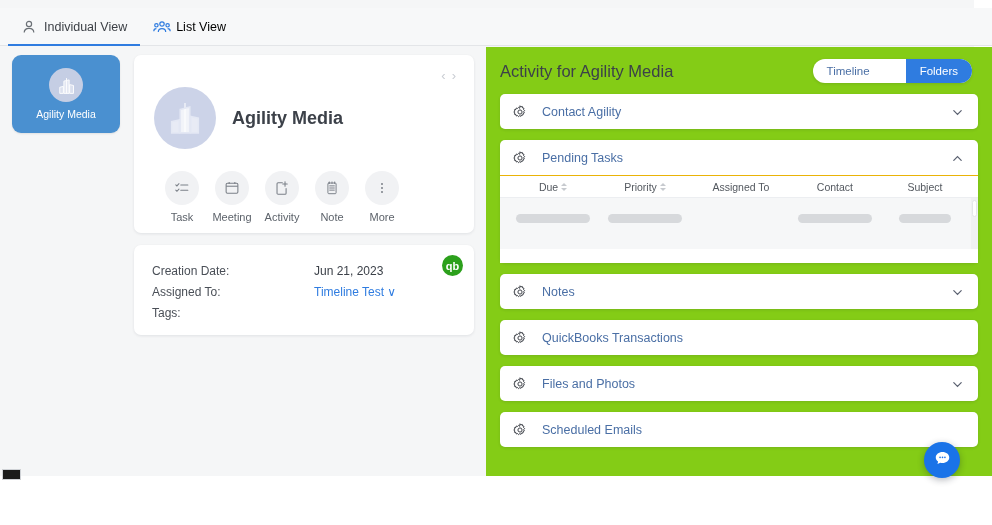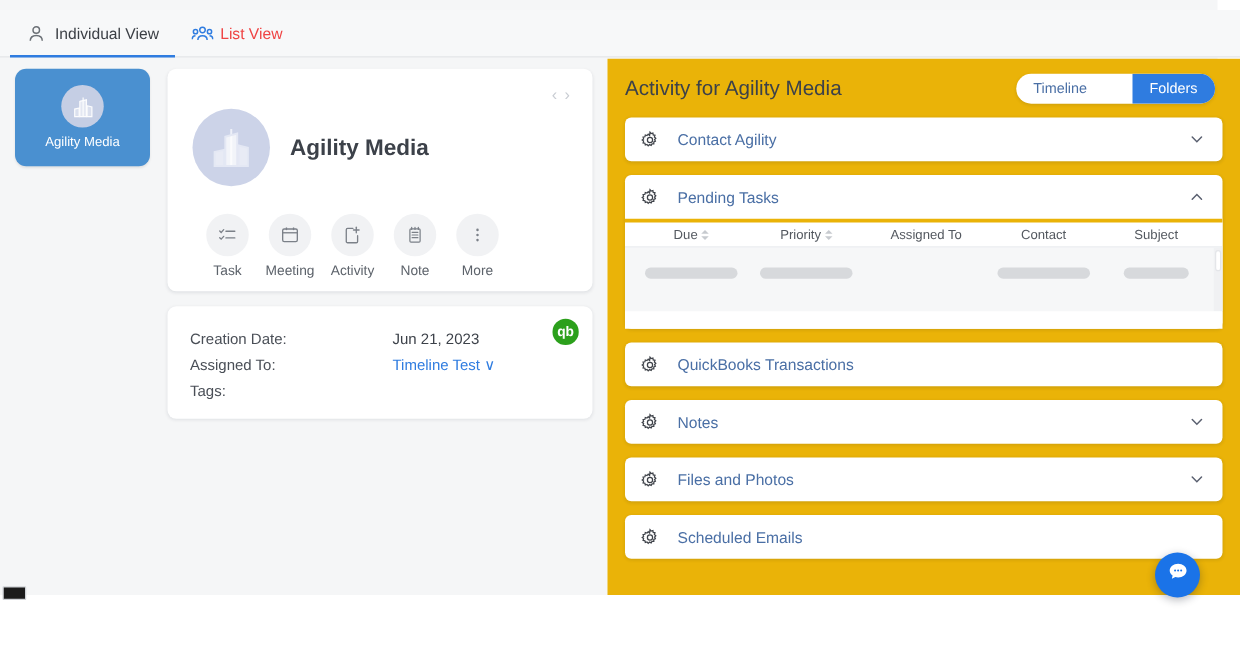--- a/index.html
+++ b/index.html
@@ -43,21 +43,21 @@
     position: relative;
   }
   .tab.active { color: #3b3f45; }
   .tab.active::after {
     content: "";
     position: absolute;
     left: 0; right: 0; bottom: -1px;
     height: 2.5px;
     background: #2f7ce0;
   }
-  .tab.blue { color: #ef4444; }
+  .tab.blue { color: #000000; }
   .tab-icon { display: block; width: 16px; height: 16px; }
 
   
   .sidebar {
     position: absolute;
     top: 55px; left: 12px;
     width: 108px;
   }
   .sidebar-card {
     width: 108px; height: 78px;
@@ -147,21 +147,21 @@
     color: #fff; font-size: 11px; font-weight: bold;
     font-family: "Liberation Sans", sans-serif;
     cursor: pointer;
   }
 
   
   .right {
     position: absolute;
     top: 47px; left: 486px;
     width: 506px; height: 478px;
-    background: #eab308;
+    background: #84cc16;
     overflow: hidden;
   }
   .right-head {
     display: flex; align-items: center; justify-content: space-between;
     padding: 12px 20px 0 14px;
   }
   .right-title { font-size: 16.5px; color: #3c4149; }
 
   .toggle {
     display: flex;
@@ -201,21 +201,21 @@
     flex: 1;
   }
   .chev { width: 13px; height: 13px; color: #5a6070; }
 
   
   .tbl-head {
     display: flex;
     height: 22px;
     align-items: center;
     background: #ffffff;
-    border-top: 3px solid #eab308;
+    border-top: 1px solid #eab308;
     padding: 0 8px;
   }
   .th {
     font-size: 10.5px;
     color: #53585f;
     text-align: center;
     display: flex; align-items: center; justify-content: center; gap: 3px;
     cursor: pointer;
   }
   .th.c0 { width: 92px; }
@@ -526,38 +526,38 @@
       </div>
 
       <div class="section">
         <div class="section-head">
           <span class="gear">
             <svg viewBox="0 0 20 20" width="16" height="16" fill="none" stroke="#3f434a" stroke-width="1.25">
               <circle cx="10" cy="10" r="2.6"></circle>
               <path d="M10 2.2 L11.1 3.6 L12.9 3.1 L13.2 4.9 L15 5.3 L14.4 7 L15.8 8.2 L14.6 9.6 L15.4 11.2 L13.8 12 L13.8 13.8 L12 13.8 L11.2 15.4 L9.6 14.6 L8.2 15.8 L7 14.4 L5.3 15 L4.9 13.2 L3.1 12.9 L3.6 11.1 L2.2 10 L3.6 8.9 L3.1 7.1 L4.9 6.8 L5.3 5 L7 5.6 L8.2 4.2 L9.6 5.4 Z"></path>
             </svg>
           </span>
-          <span class="section-label">QuickBooks Transactions</span>
+          <span class="section-label">Notes</span>
+          <span class="chev">
+            <svg viewBox="0 0 14 14" width="13" height="13" fill="none" stroke="#5a6070" stroke-width="1.3" stroke-linecap="round">
+                <path d="M3 5 L7 9 L11 5"></path>
+              </svg>
+          </span>
         </div>
       </div>
 
       <div class="section">
         <div class="section-head">
           <span class="gear">
             <svg viewBox="0 0 20 20" width="16" height="16" fill="none" stroke="#3f434a" stroke-width="1.25">
               <circle cx="10" cy="10" r="2.6"></circle>
               <path d="M10 2.2 L11.1 3.6 L12.9 3.1 L13.2 4.9 L15 5.3 L14.4 7 L15.8 8.2 L14.6 9.6 L15.4 11.2 L13.8 12 L13.8 13.8 L12 13.8 L11.2 15.4 L9.6 14.6 L8.2 15.8 L7 14.4 L5.3 15 L4.9 13.2 L3.1 12.9 L3.6 11.1 L2.2 10 L3.6 8.9 L3.1 7.1 L4.9 6.8 L5.3 5 L7 5.6 L8.2 4.2 L9.6 5.4 Z"></path>
             </svg>
           </span>
-          <span class="section-label">Notes</span>
-          <span class="chev">
-            <svg viewBox="0 0 14 14" width="13" height="13" fill="none" stroke="#5a6070" stroke-width="1.3" stroke-linecap="round">
-                <path d="M3 5 L7 9 L11 5"></path>
-              </svg>
-          </span>
+          <span class="section-label">QuickBooks Transactions</span>
         </div>
       </div>
 
       <div class="section">
         <div class="section-head">
           <span class="gear">
             <svg viewBox="0 0 20 20" width="16" height="16" fill="none" stroke="#3f434a" stroke-width="1.25">
               <circle cx="10" cy="10" r="2.6"></circle>
               <path d="M10 2.2 L11.1 3.6 L12.9 3.1 L13.2 4.9 L15 5.3 L14.4 7 L15.8 8.2 L14.6 9.6 L15.4 11.2 L13.8 12 L13.8 13.8 L12 13.8 L11.2 15.4 L9.6 14.6 L8.2 15.8 L7 14.4 L5.3 15 L4.9 13.2 L3.1 12.9 L3.6 11.1 L2.2 10 L3.6 8.9 L3.1 7.1 L4.9 6.8 L5.3 5 L7 5.6 L8.2 4.2 L9.6 5.4 Z"></path>
             </svg>

